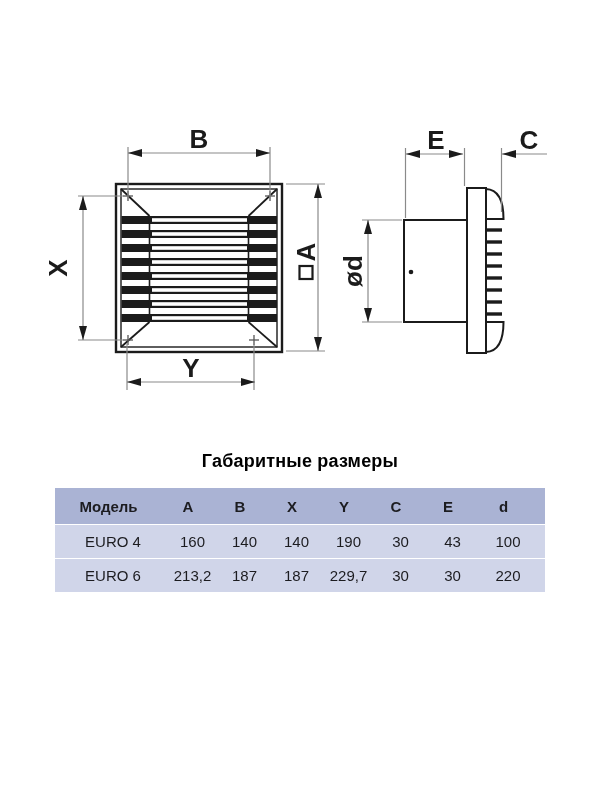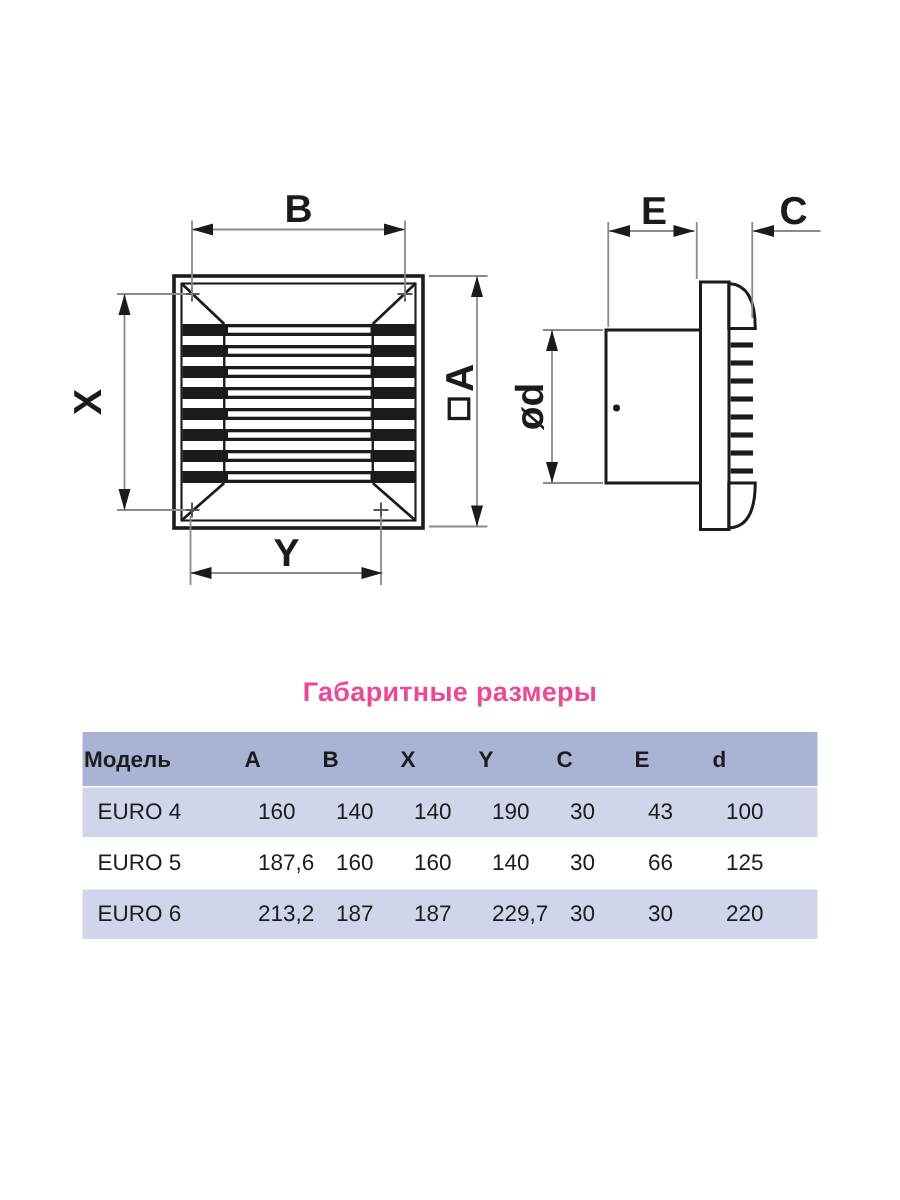--- a/index.html
+++ b/index.html
@@ -1,24 +1,24 @@
 <!DOCTYPE html>
 <html><head>
 <meta charset="utf-8">
 <style>
   html,body{margin:0;padding:0;background:#fff;}
   .screen{position:relative;width:600px;height:800px;background:#ffffff;overflow:hidden;
           font-family:"Liberation Sans",sans-serif;color:#1c1c20;}
   svg text{font-family:"Liberation Sans","DejaVu Sans",sans-serif;font-weight:bold;
            font-size:26px;fill:#1b1b1b;}
   .section-title{position:absolute;left:55px;top:451px;width:490px;text-align:center;
-                 font-size:18px;font-weight:700;color:#ec4899;letter-spacing:.2px;}
+                 font-size:18px;font-weight:700;color:#000000;letter-spacing:.2px;}
   table.dim-table{position:absolute;left:55px;top:487px;width:490px;
                   border-collapse:separate;border-spacing:0 1px;table-layout:fixed;}
-  table.dim-table th,table.dim-table td{text-align:left;vertical-align:middle;
+  table.dim-table th,table.dim-table td{text-align:center;vertical-align:middle;
                   font-size:15px;white-space:nowrap;}
   table.dim-table thead tr{background:#aab3d4;}
   table.dim-table thead th{height:34px;font-weight:700;}
   table.dim-table tbody td{height:31px;font-weight:500;padding-left:10px;}
   table.dim-table tbody tr.shade{background:#d0d5e9;}
   table.dim-table tbody tr.plain{background:#ffffff;}
   table.dim-table th:last-child,table.dim-table td:last-child{padding-right:13px;}
 </style>
 </head>
 <body>
@@ -177,30 +177,20 @@
       <tr class="shade">
         <td>EURO 4</td>
         <td>160</td>
         <td>140</td>
         <td>140</td>
         <td>190</td>
         <td>30</td>
         <td>43</td>
         <td>100</td>
       </tr>
-      <tr class="plain">
-        <td>EURO 5</td>
-        <td>187,6</td>
-        <td>160</td>
-        <td>160</td>
-        <td>140</td>
-        <td>30</td>
-        <td>66</td>
-        <td>125</td>
-      </tr>
       <tr class="shade">
         <td>EURO 6</td>
         <td>213,2</td>
         <td>187</td>
         <td>187</td>
         <td>229,7</td>
         <td>30</td>
         <td>30</td>
         <td>220</td>
       </tr>

